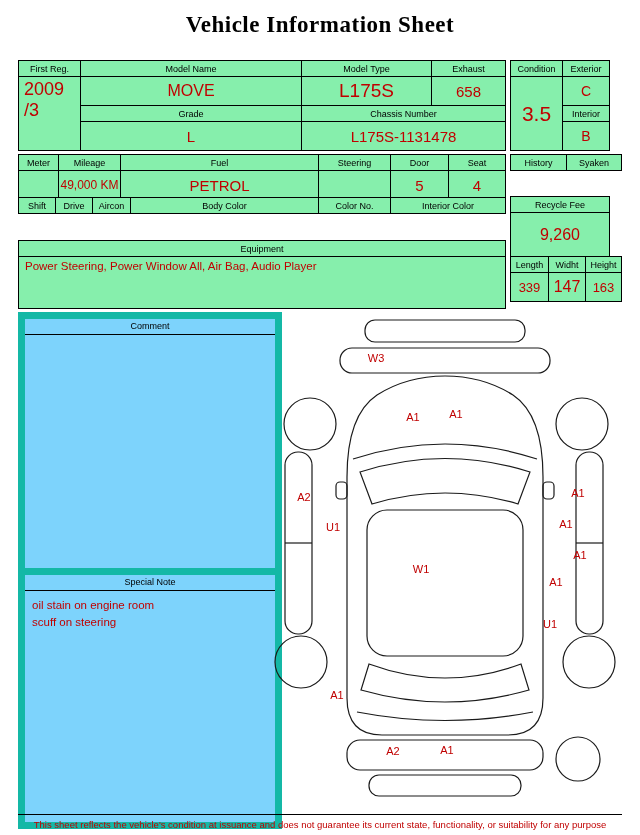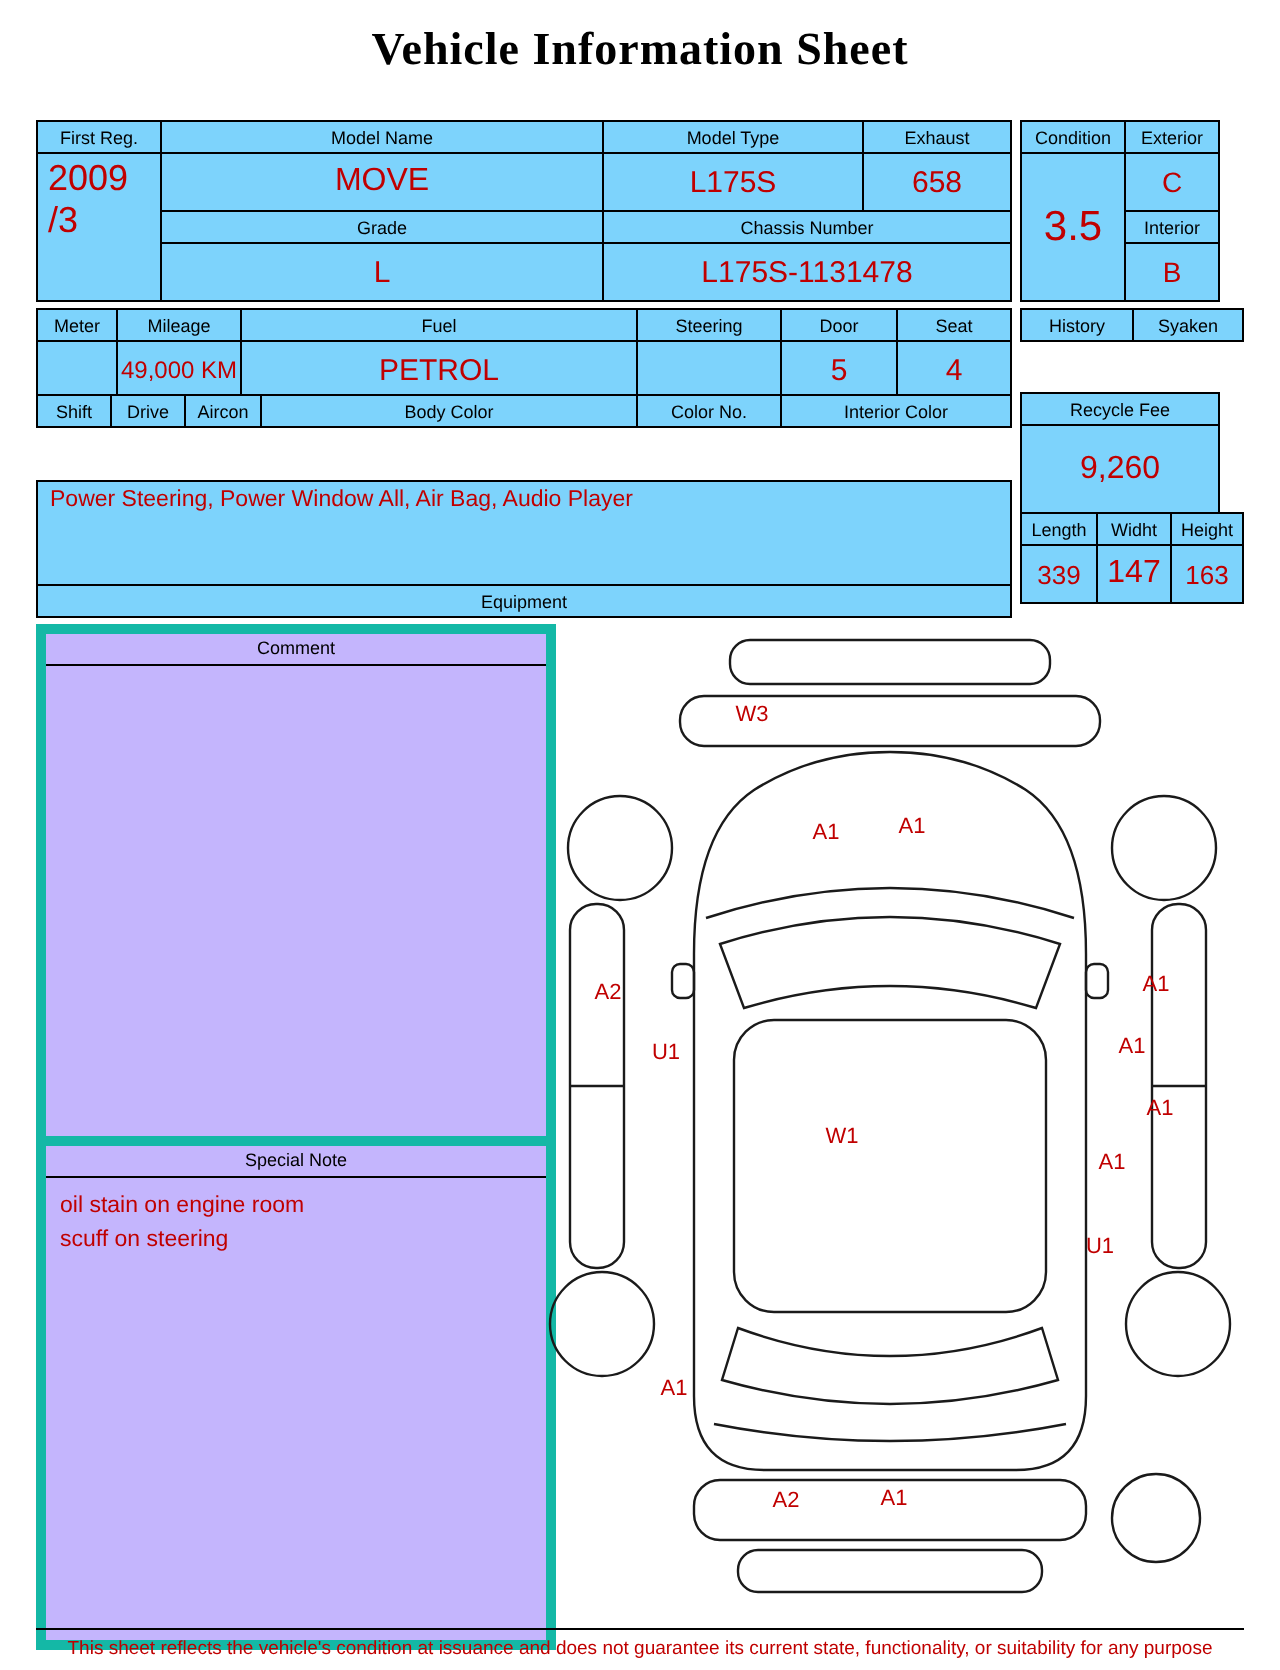--- a/index.html
+++ b/index.html
@@ -1,27 +1,27 @@
 <!DOCTYPE html>
 <html><head>
 <meta charset="utf-8">
 <style>
   html,body{margin:0;padding:0}
   body{width:640px;height:835px;position:relative;background:#fff;color:#000;
        font-family:"Liberation Sans",sans-serif;overflow:hidden}
   .title{position:absolute;top:12px;left:0;width:100%;text-align:center;
          font-family:"Liberation Serif",serif;font-size:23px;font-weight:bold;letter-spacing:.5px}
-  table.tbl{position:absolute;border-collapse:collapse;table-layout:fixed;background:#7dd3fc}
+  table.tbl{position:absolute;border-collapse:collapse;table-layout:fixed;background:#86efac}
   .tbl th,.tbl td{border:1px solid #000;padding:0;overflow:hidden}
   .tbl th{font-weight:normal;font-size:9px;text-align:center;height:15px;vertical-align:middle}
   tr.vrow td{height:28px}
   .val{color:#c00000;text-align:center;vertical-align:middle;font-size:14px}
   .left{text-align:left !important;padding-left:5px !important}
   .pre{white-space:pre-line}
-  .box{position:absolute;border:5px solid #14b8a6;background:#c4b5fd}
+  .box{position:absolute;border:7px solid #14b8a6;background:#7dd3fc}
   .boxhdr{border-bottom:1px solid #000;font-size:9px;text-align:center;height:15px;line-height:15px}
   .boxbody{padding:6px 7px;font-size:11.5px;line-height:1.45}
   .red{color:#c00000}
   #diagram{position:absolute;left:270px;top:312px;width:368px;height:495px}
   #diagram svg{position:absolute;left:0;top:0}
   #diagram .mark{position:absolute;transform:translate(-50%,-50%);color:#c00000;
                  font-size:11px;line-height:1;white-space:nowrap}
   .footline{position:absolute;left:18px;top:814px;width:604px;height:0;border-top:1.5px solid #000}
   .footer{position:absolute;left:0;top:819px;width:100%;text-align:center;font-size:9.5px}
 </style>
@@ -41,21 +41,21 @@
   <tr>
     <th>First Reg.</th>
     <th>Model Name</th>
     <th>Model Type</th>
     <th>Exhaust</th>
   </tr>
   <tr class="vrow">
     <td class="val left pre" rowspan="3" style="font-size:18px;vertical-align:top;padding-top:2px">2009
 /3</td>
     <td class="val" style="font-size:16px">MOVE</td>
-    <td class="val" style="font-size:15px">L175S</td>
+    <td class="val" style="font-size:19px">L175S</td>
     <td class="val" style="font-size:15px">658</td>
   </tr>
   <tr>
     <th>Grade</th>
     <th colspan="2">Chassis Number</th>
   </tr>
   <tr class="vrow">
     <td class="val" style="font-size:15px">L</td>
     <td class="val" colspan="2" style="font-size:15px">L175S-1131478</td>
   </tr>
@@ -131,25 +131,25 @@
     <th>Body Color</th>
     <th>Color No.</th>
     <th>Interior Color</th>
   </tr>
   </tbody>
 </table>
 
 <table class="tbl" style="left:18px;top:240px;width:488px">
   <tbody>
   <tr>
-    <td class="val" style="height:45px;vertical-align:top;text-align:left;padding:3px 6px;font-size:11.5px">Power Steering, Power Window All, Air Bag, Audio Player</td>
-  </tr>
-  <tr>
         <th>Equipment</th>
       </tr>
+  <tr>
+    <td class="val" style="height:45px;vertical-align:top;text-align:left;padding:3px 6px;font-size:11.5px">Power Steering, Power Window All, Air Bag, Audio Player</td>
+  </tr>
   </tbody>
 </table>
 
 <table class="tbl" style="left:510px;top:154px;width:112px">
   <colgroup>
       <col style="width:56px">
       <col>
     </colgroup>
   <tbody>
   <tr>

